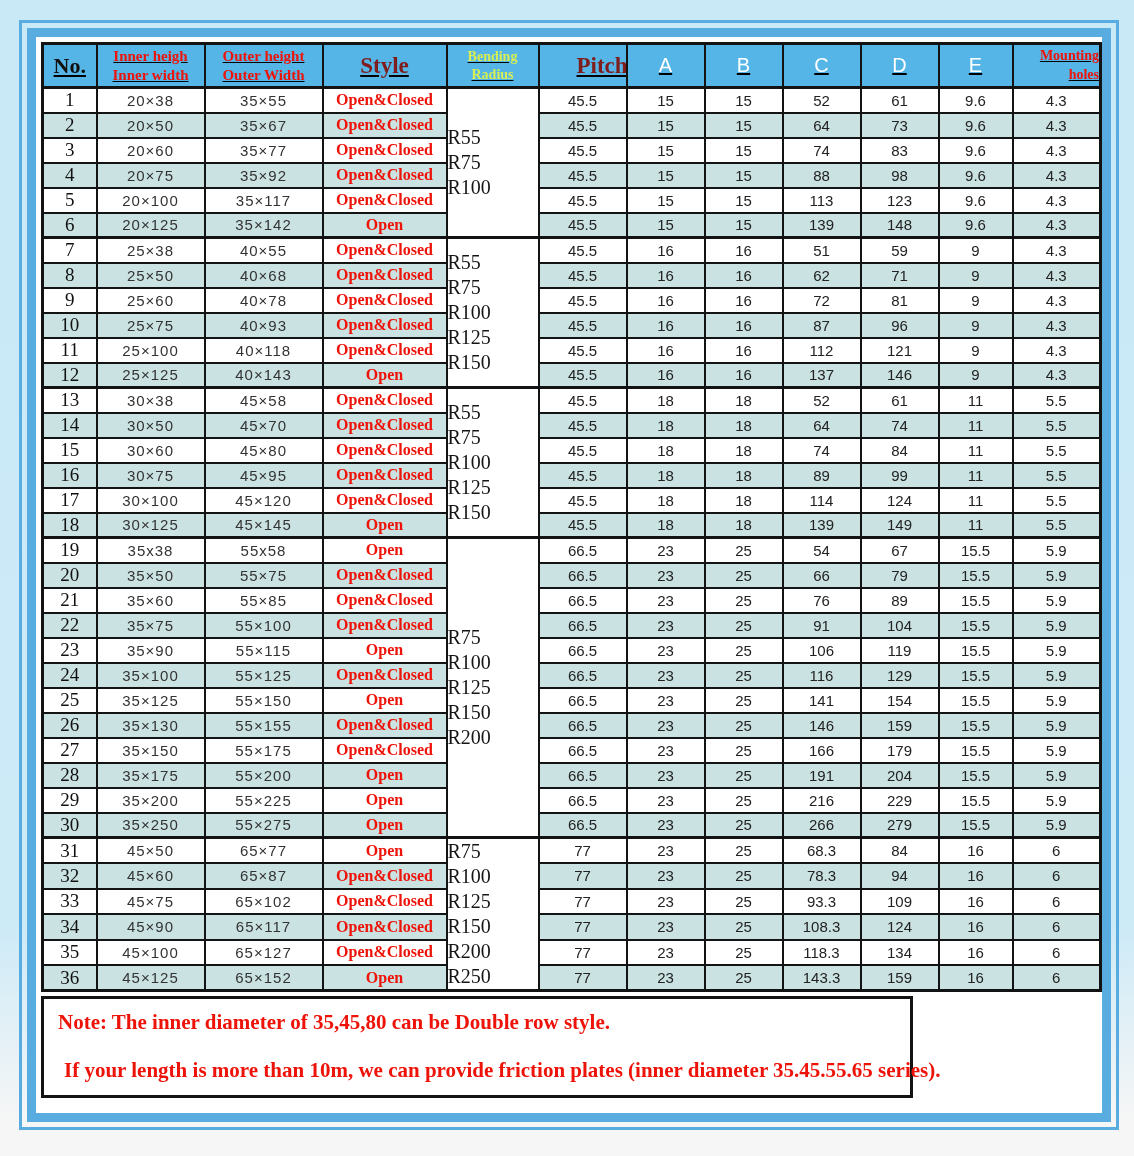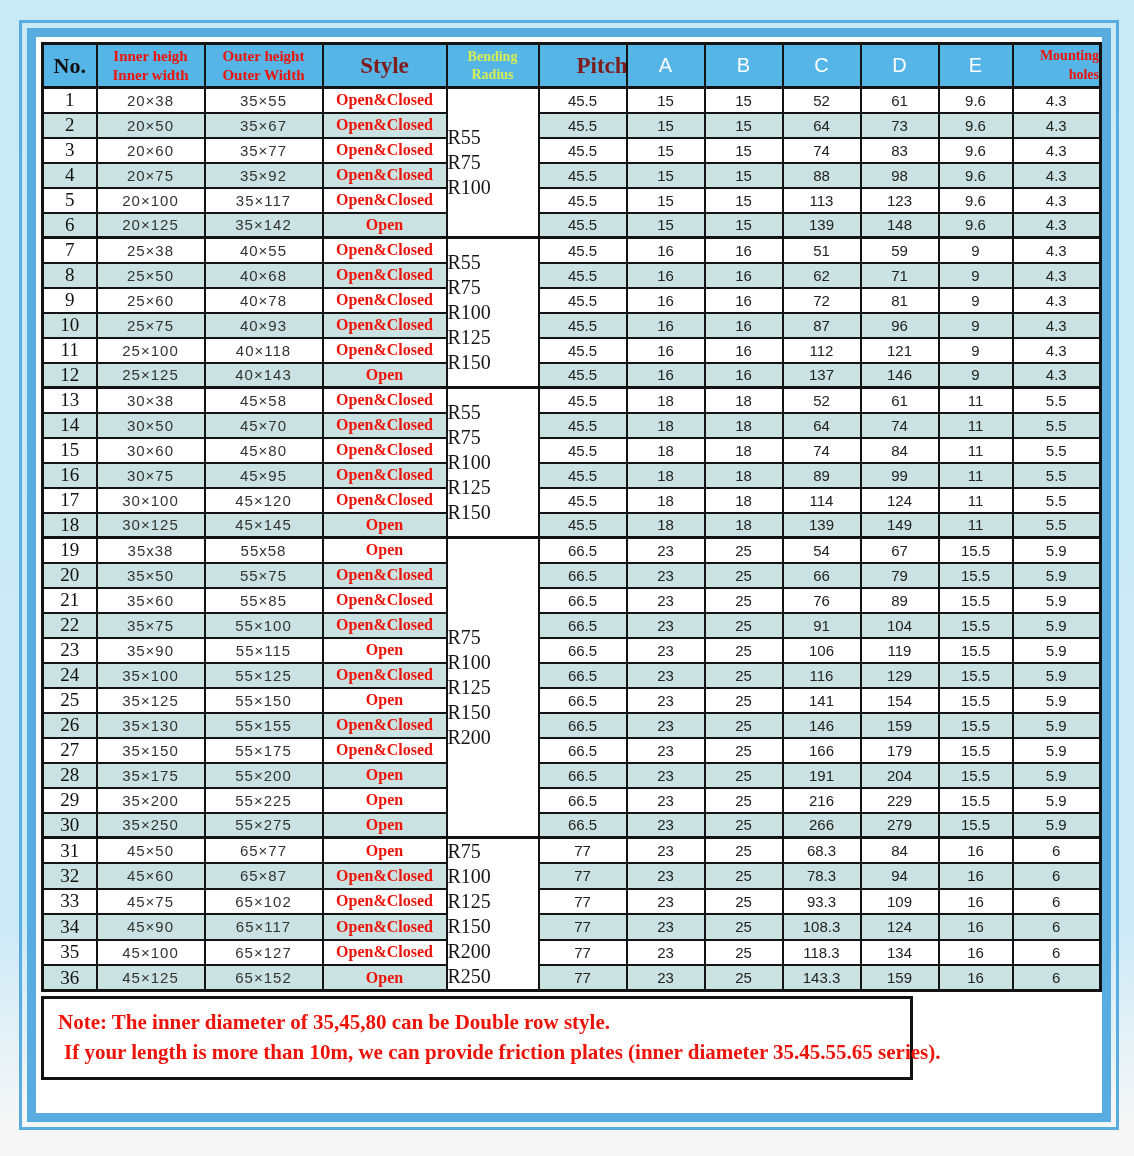--- a/index.html
+++ b/index.html
@@ -23,21 +23,21 @@
   .wm-logo { position:absolute; left:455px; top:430px; opacity:0.30; }
   .wm-text1 { position:absolute; left:395px; top:588px; font:italic 900 62px "Liberation Serif", serif;
               color:#9fd3a8; opacity:0.55; letter-spacing:6px; }
   .wm-text2 { position:absolute; left:398px; top:648px; font:700 40px "Liberation Sans", sans-serif;
               color:#b9d4e6; opacity:0.55; letter-spacing:4px; }
   
   table { border-collapse:collapse; width:1056px; table-layout:fixed; position:relative; z-index:10; }
   th, td { border:2px solid #131313; overflow:hidden; }
   table { border:3px solid #131313; }
   thead th { background:#54b5e6; height:44px; vertical-align:middle; text-align:center; }
-  thead { border-bottom:3px solid #3b82f6; }
+  thead { border-bottom:3px solid #3b82f6;text-decoration:underline; }
   .h-no   { font:700 22px "Liberation Serif", serif; color:#111; }
   .h-red  { font:700 15px "Liberation Serif", serif; color:#ee1309; line-height:1.25; }
   .h-style{ font:700 23px "Liberation Serif", serif; color:#7f1d1d; }
   .h-bend { font:700 14px "Liberation Serif", serif; color:#d7ee54; line-height:1.25; }
   .h-pitch{ font:700 23px "Liberation Serif", serif; color:#7f1d1d;padding-left:37px; }
   .h-abc  { font:400 20px "Liberation Sans", sans-serif; color:#ffffff; }
   .h-mount{ font:700 14px "Liberation Serif", serif; color:#ee1309; text-align:right; padding-left:3px; line-height:1.3; }
   .h-red span, .h-bend span, .h-mount span { display:block; }
   tbody tr { height:25px; }
   tbody tr.stripe td { background:#cbe2e2; }
@@ -47,21 +47,21 @@
   td.c-dim   { font:400 15px "Liberation Sans", sans-serif; text-align:center; color:#333; letter-spacing:1px; }
   td.c-style { font:700 16px "Liberation Serif", serif; text-align:center; color:#ee1309; }
   td.c-radius{ background:#ffffff !important; vertical-align:middle; text-align:left;
                font:400 20px "Liberation Serif", serif; color:#151515; }
   td.c-radius div { line-height:25px; }
   td.c-num   { font:400 15px "Liberation Sans", sans-serif; text-align:center; color:#222; }
   
   .note { margin-top:4px; width:872px; border:3px solid #131313; background:#fff;
           padding:8px 10px 9px 14px; position:relative; z-index:10; }
   .note div { font:700 21px "Liberation Serif", serif; color:#ee1309; line-height:1.45; white-space:nowrap; }
-  .note .l2 { padding-left:6px; }
+  .note .l2 { padding-left:6px;margin-top:18px; }
   
   .footer { display:flex; align-items:center; padding:6px 0 0 28px; position:relative; z-index:10; }
   .logo { width:96px; text-align:center; }
   .contact { margin-left:38px; }
   .contact div { font:400 13.5px "Liberation Sans", sans-serif; color:#8a8a8a; line-height:1.45; }
 </style>
 </head>
 <body>
 
 <div class="page">

